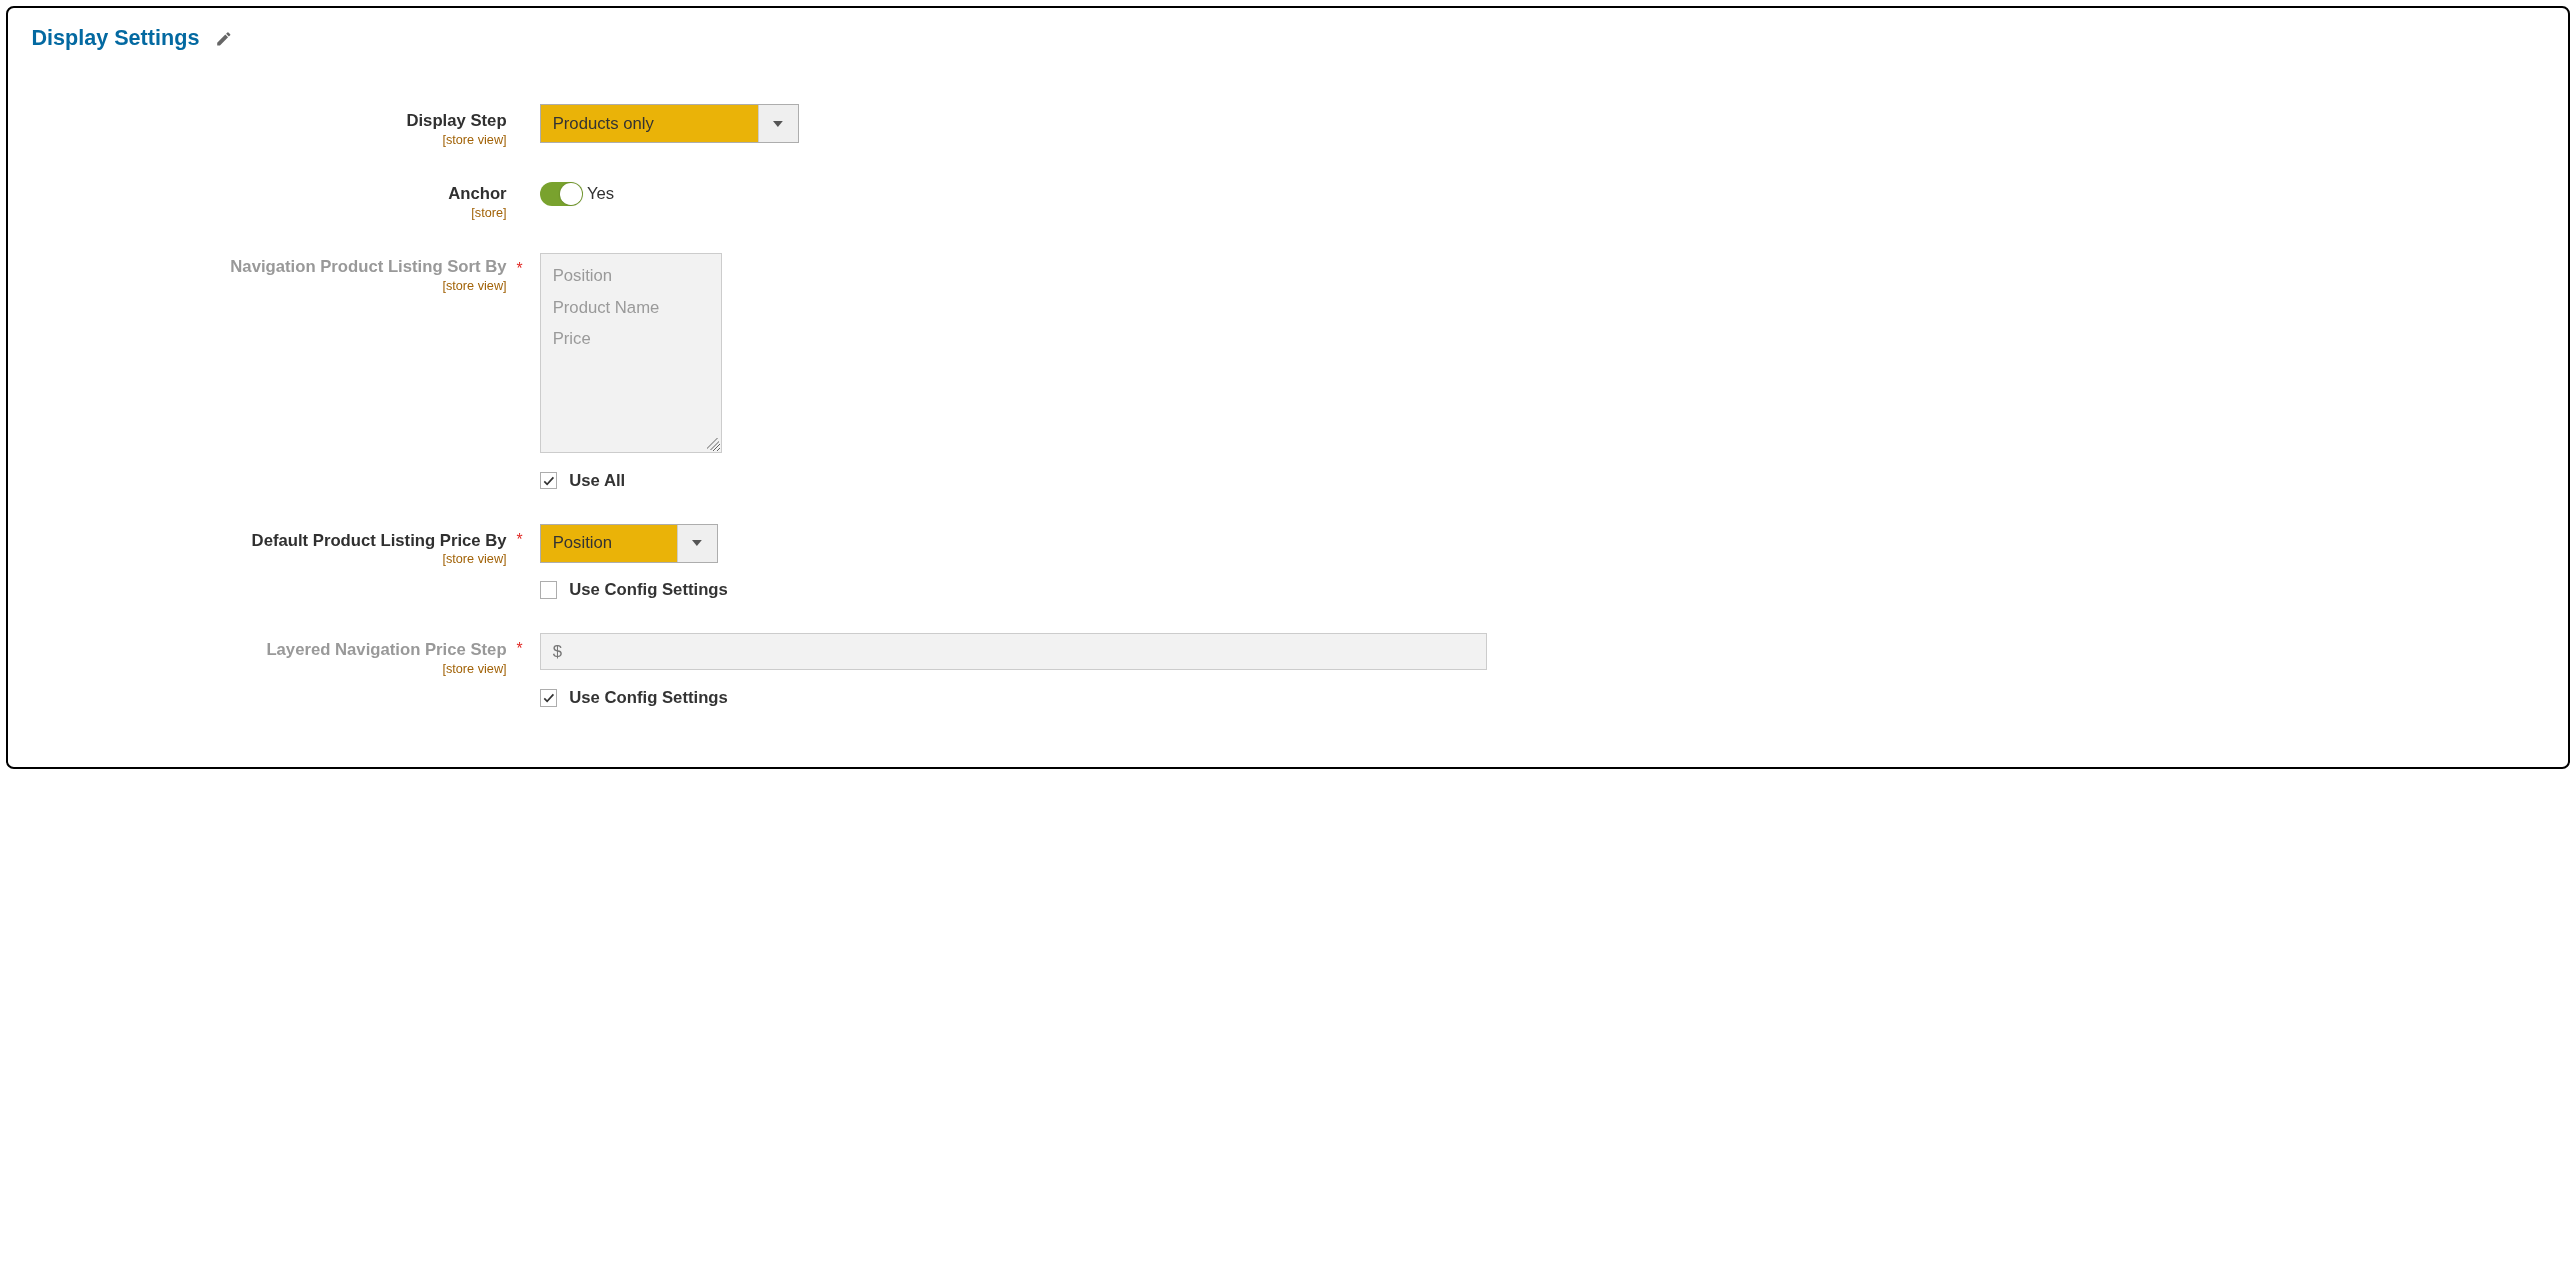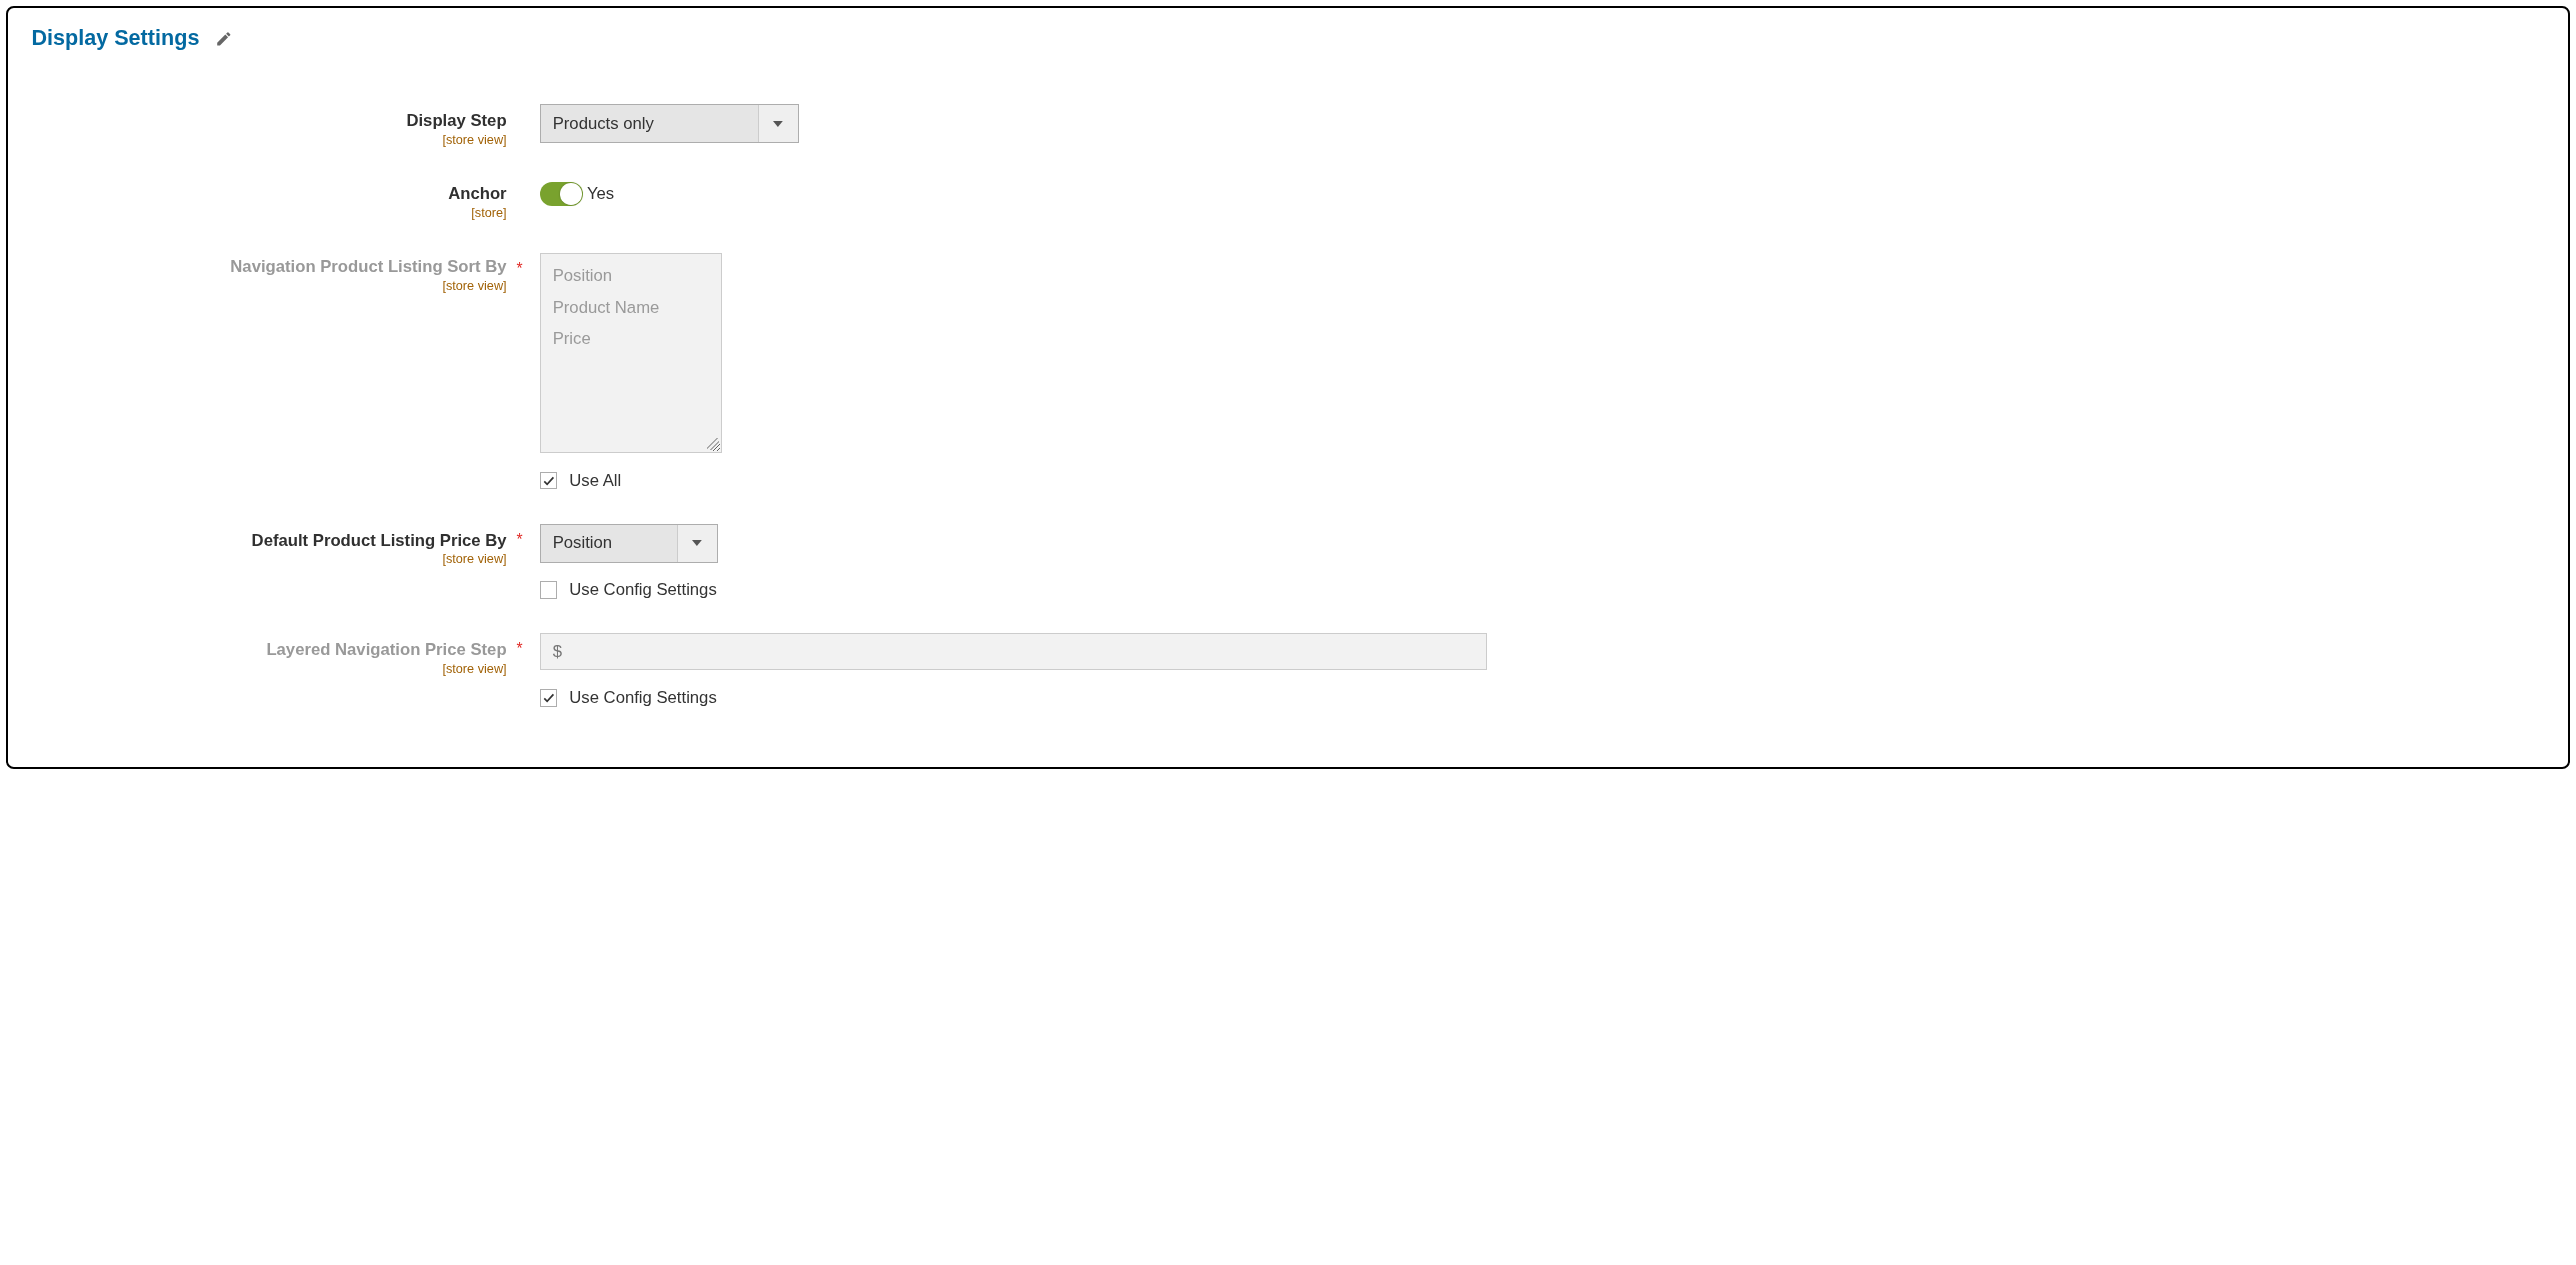--- a/index.html
+++ b/index.html
@@ -67,21 +67,21 @@
   .control-col {
     flex: 1 1 auto;
     padding-left: 5.9px;
   }
 
   
   .select {
     display: inline-flex;
     align-items: stretch;
     border: 1px solid #adadad;
-    background: #e5e5e5;
+    background: #eab308;
     height: 39px;
     font-size: 16.7px;
     color: #333;
     cursor: pointer;
   }
   .select .select-value {
     padding: 0 11.8px;
     display: flex;
     align-items: center;
     border-right: 1px solid #ccc;
@@ -129,20 +129,21 @@
     right: 2px; bottom: 2px;
     width: 11.8px; height: 11.8px;
     background:
       linear-gradient(135deg, transparent 0 40%, #aaa 40% 48%, transparent 48% 60%, #aaa 60% 68%, transparent 68% 100%);
   }
 
   
   .check-row {
     display: flex; align-items: center; gap: 11.8px;
     margin-top: 17.6px;
+    font-weight: bold;
   }
   .checkbox {
     width: 17.6px; height: 17.6px;
     border: 1px solid #adadad;
     background: #fff;
     display: inline-flex; align-items: center; justify-content: center;
     cursor: pointer;
   }
   .checkbox.checked svg { display: block; }
   .checkbox svg { display: none; }

